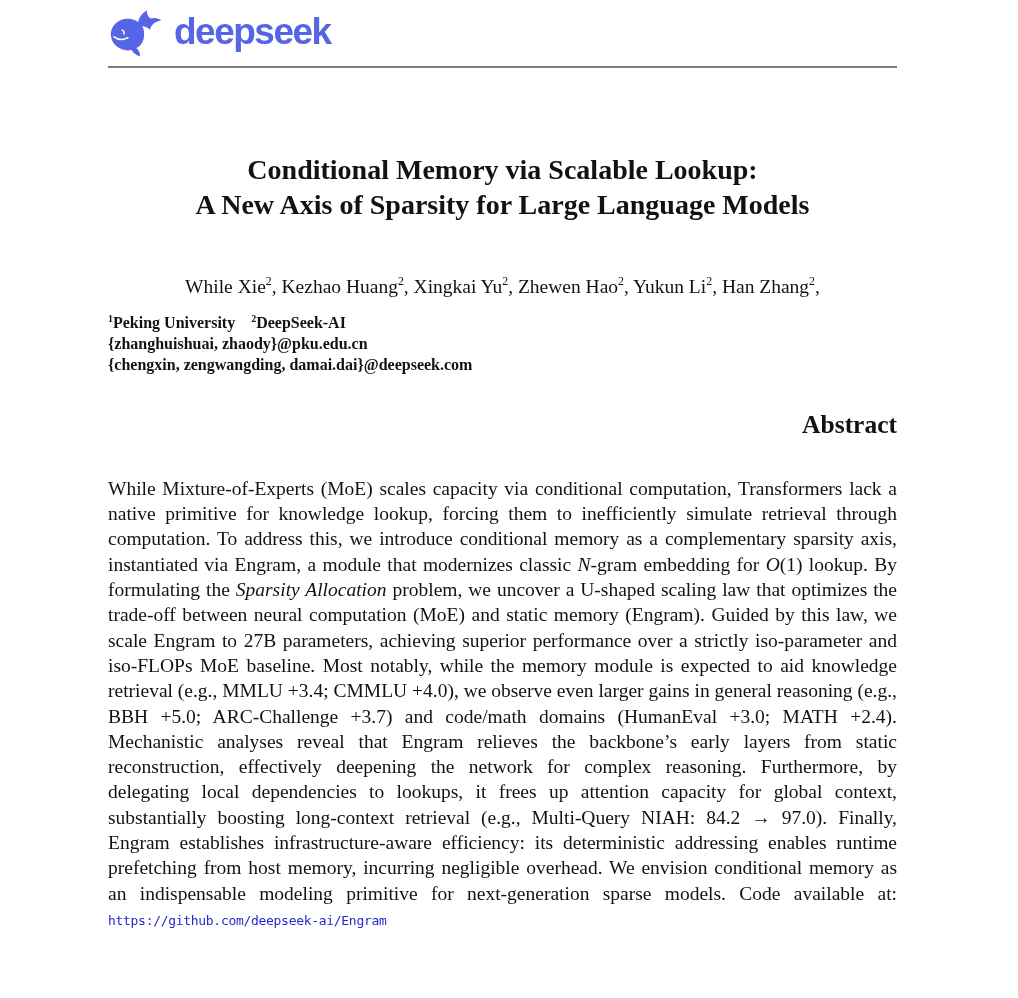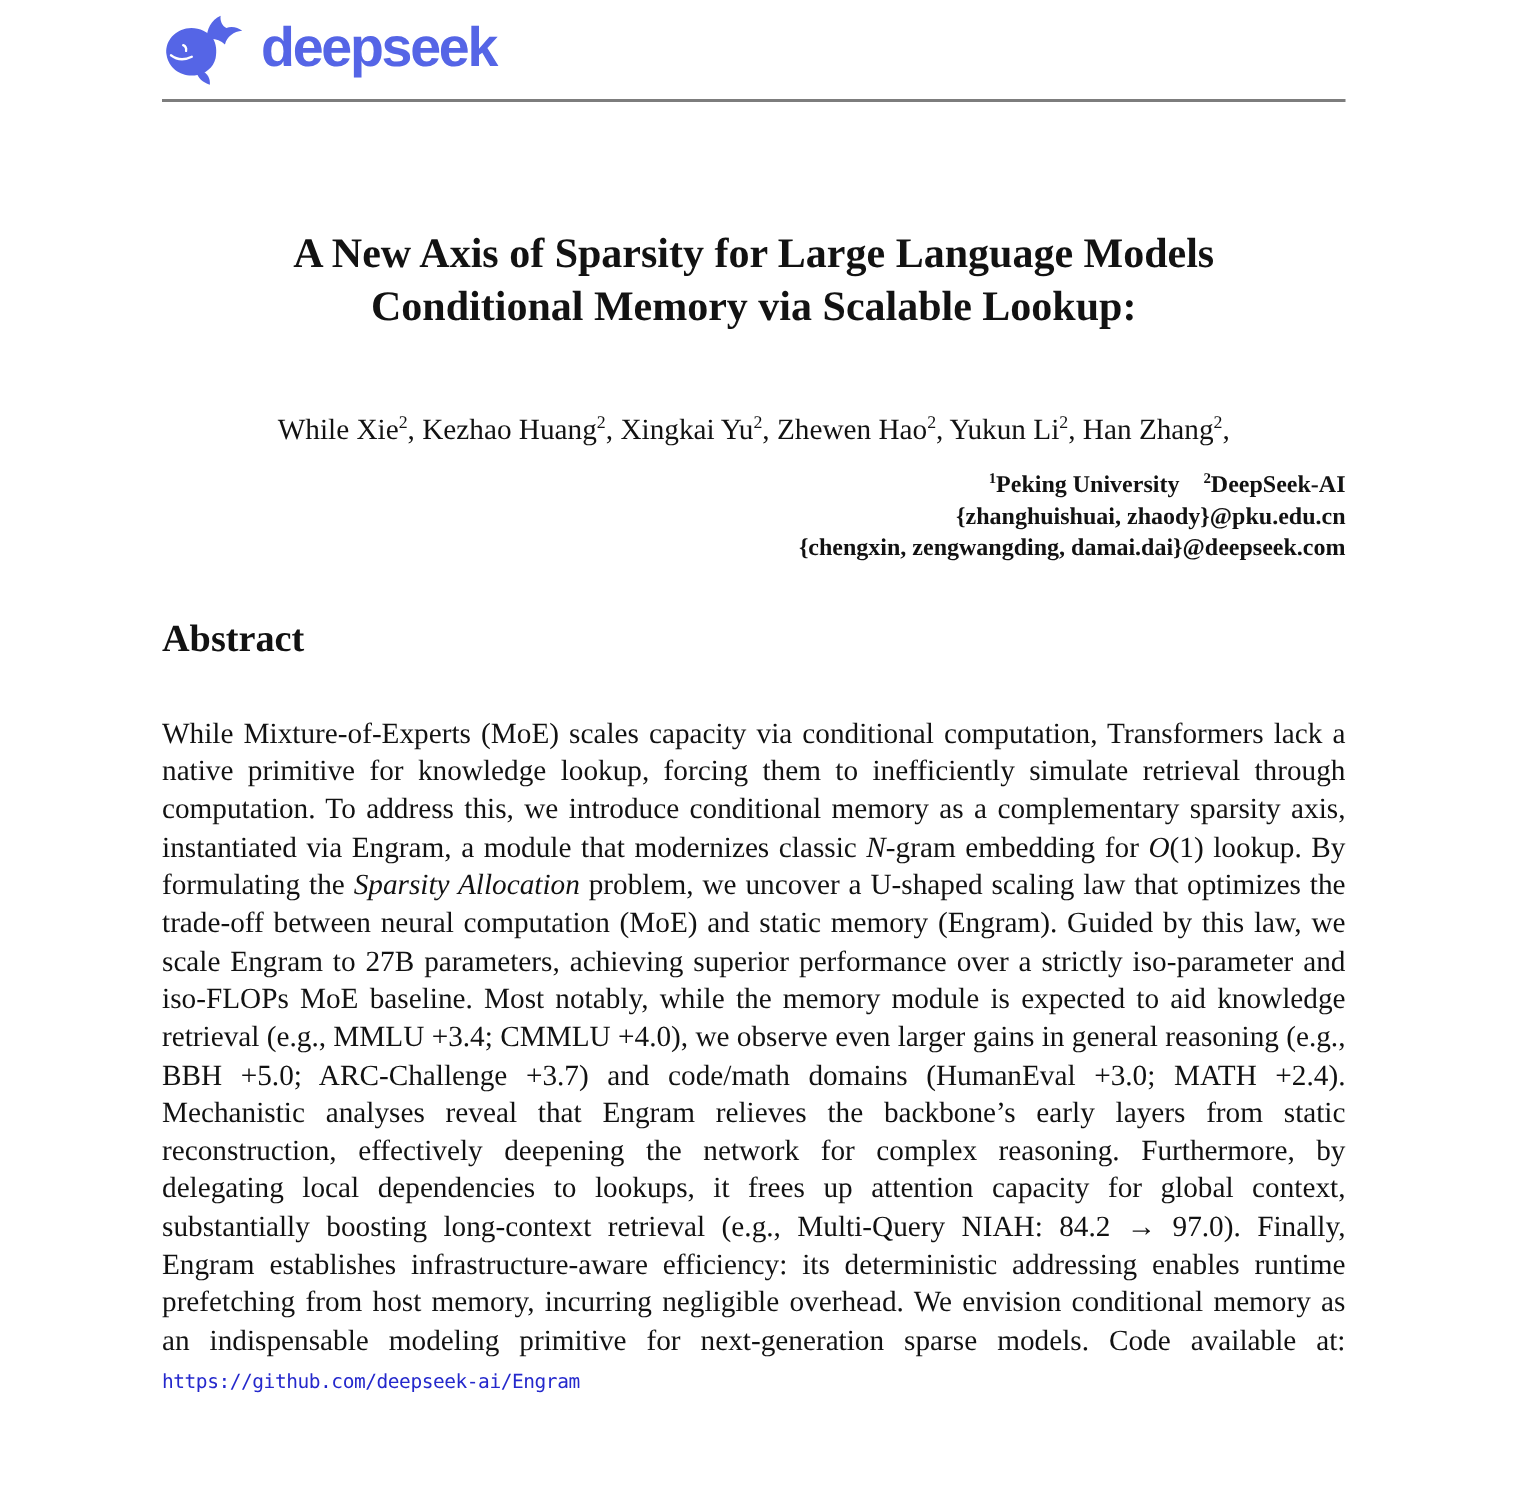--- a/index.html
+++ b/index.html
@@ -25,25 +25,25 @@
   }
   .divider{border:none;border-top:2px solid var(--divider);margin:8px 0 0 0;width:789px;}
   
   .title{
     margin-top:84px;text-align:center;font-weight:700;font-size:28px;line-height:35px;
   }
   
   .authors{margin-top:47px;text-align:center;font-size:19.5px;line-height:25px;}
   .authors sup{font-size:61%;}
   
-  .affil-block{margin-top:9px;text-align:right;font-weight:700;font-size:16px;line-height:21px;}
+  .affil-block{margin-top:9px;text-align:left;font-weight:700;font-size:16px;line-height:21px;}
   .affil-line{white-space:pre-wrap;}
   .affil-block sup{font-size:62%;}
   
-  .abstract-heading{margin-top:34px;text-align:left;font-weight:700;font-size:25.5px;line-height:31px;}
+  .abstract-heading{margin-top:34px;text-align:right;font-weight:700;font-size:25.5px;line-height:31px;}
   .abstract-body{
     margin-top:36px;font-size:19.5px;line-height:25.3px;text-align:justify;
   }
   .abstract-body .bold{font-weight:400;}
   .abstract-body .italic{font-style:italic;}
   .abstract-body a.url{
     color:var(--link);text-decoration:none;
     font-family:"DejaVu Sans Mono",monospace;font-size:13px;letter-spacing:-0.3px;
   }
 </style>
@@ -70,22 +70,22 @@
 
             <path d="M12 58 Q25 68 41 60" stroke="#ffffff" stroke-width="3.2" fill="none" stroke-linecap="round"></path>
           </svg>
         </span>
         <span class="wordmark">deepseek</span>
       </div>
       <hr class="divider">
     </div>
 
     <div class="title">
+      <div>Conditional Memory via Scalable Lookup:</div>
       <div>A New Axis of Sparsity for Large Language Models</div>
-      <div>Conditional Memory via Scalable Lookup:</div>
     </div>
 
     <div class="authors">
       <div><span>While Xie</span><sup>2</sup><span>, Kezhao Huang</span><sup>2</sup><span>, Xingkai Yu</span><sup>2</sup><span>, Zhewen Hao</span><sup>2</sup><span>, Yukun Li</span><sup>2</sup><span>, Han Zhang</span><sup>2</sup><span>,</span></div>
     </div>
 
     <div class="affil-block">
       <div class="affil-line"><sup>1</sup><span>Peking University    </span><sup>2</sup><span>DeepSeek-AI</span></div>
       <div>{zhanghuishuai, zhaody}@pku.edu.cn</div>
       <div>{chengxin, zengwangding, damai.dai}@deepseek.com</div>

